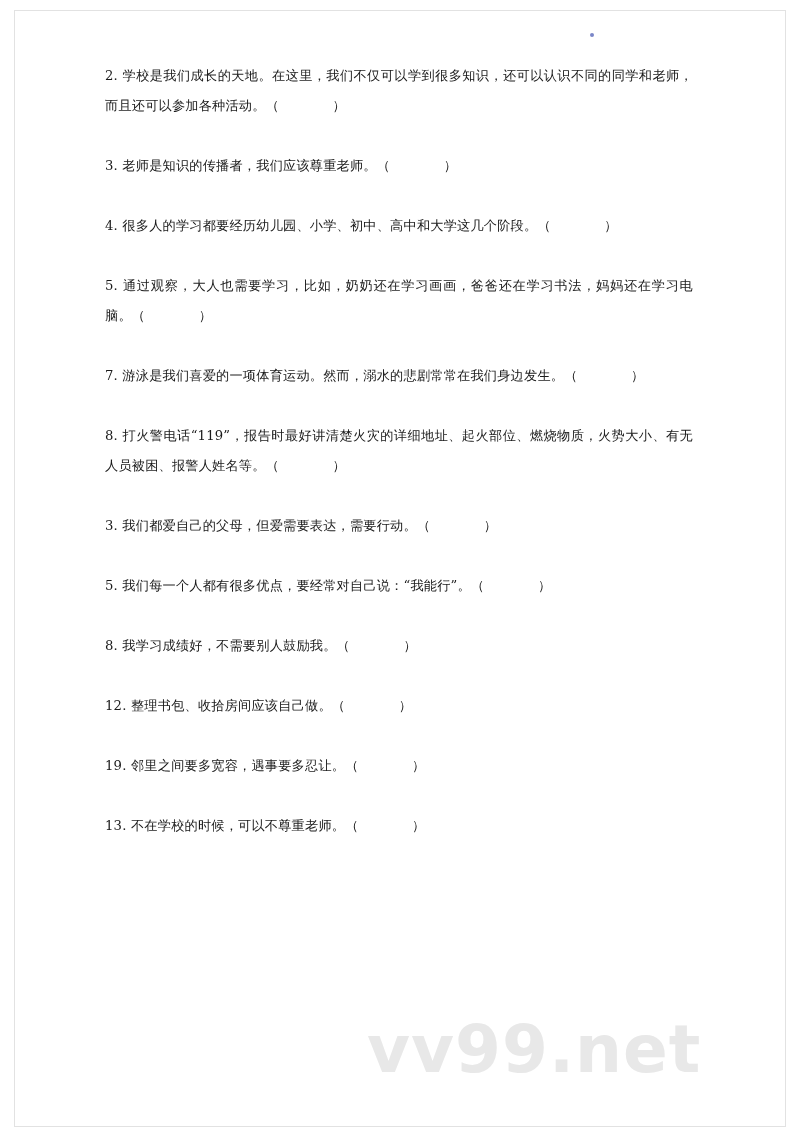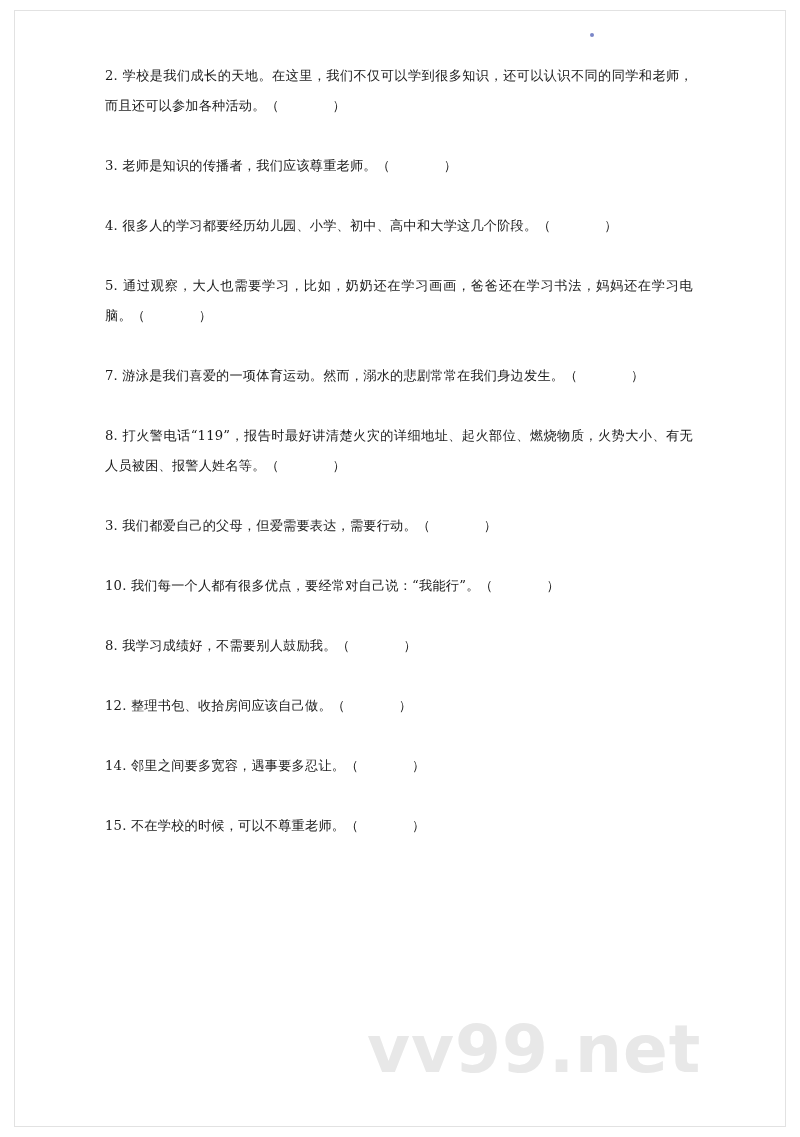--- a/index.html
+++ b/index.html
@@ -78,21 +78,21 @@
   <div class="dot-mark"></div>
 
   <div class="content">
     <p class="q two-line">2. 学校是我们成长的天地。在这里，我们不仅可以学到很多知识，还可以认识不同的同学和老师，而且还可以参加各种活动。（　　　　）</p>
     <p class="q">3. 老师是知识的传播者，我们应该尊重老师。（　　　　）</p>
     <p class="q">4. 很多人的学习都要经历幼儿园、小学、初中、高中和大学这几个阶段。（　　　　）</p>
     <p class="q two-line">5. 通过观察，大人也需要学习，比如，奶奶还在学习画画，爸爸还在学习书法，妈妈还在学习电脑。（　　　　）</p>
     <p class="q">7. 游泳是我们喜爱的一项体育运动。然而，溺水的悲剧常常在我们身边发生。（　　　　）</p>
     <p class="q two-line">8. 打火警电话“119”，报告时最好讲清楚火灾的详细地址、起火部位、燃烧物质，火势大小、有无人员被困、报警人姓名等。（　　　　）</p>
     <p class="q">3. 我们都爱自己的父母，但爱需要表达，需要行动。（　　　　）</p>
-    <p class="q">10. 我们每一个人都有很多优点，要经常对自己说：“我能行”。（　　　　）</p>
+    <p class="q">5. 我们每一个人都有很多优点，要经常对自己说：“我能行”。（　　　　）</p>
     <p class="q">8. 我学习成绩好，不需要别人鼓励我。（　　　　）</p>
     <p class="q">12. 整理书包、收拾房间应该自己做。（　　　　）</p>
-    <p class="q">14. 邻里之间要多宽容，遇事要多忍让。（　　　　）</p>
-    <p class="q">15. 不在学校的时候，可以不尊重老师。（　　　　）</p>
+    <p class="q">19. 邻里之间要多宽容，遇事要多忍让。（　　　　）</p>
+    <p class="q">13. 不在学校的时候，可以不尊重老师。（　　　　）</p>
   </div>
 
   <div class="watermark">vv99.net</div>
 </div>
 
 </body></html>

